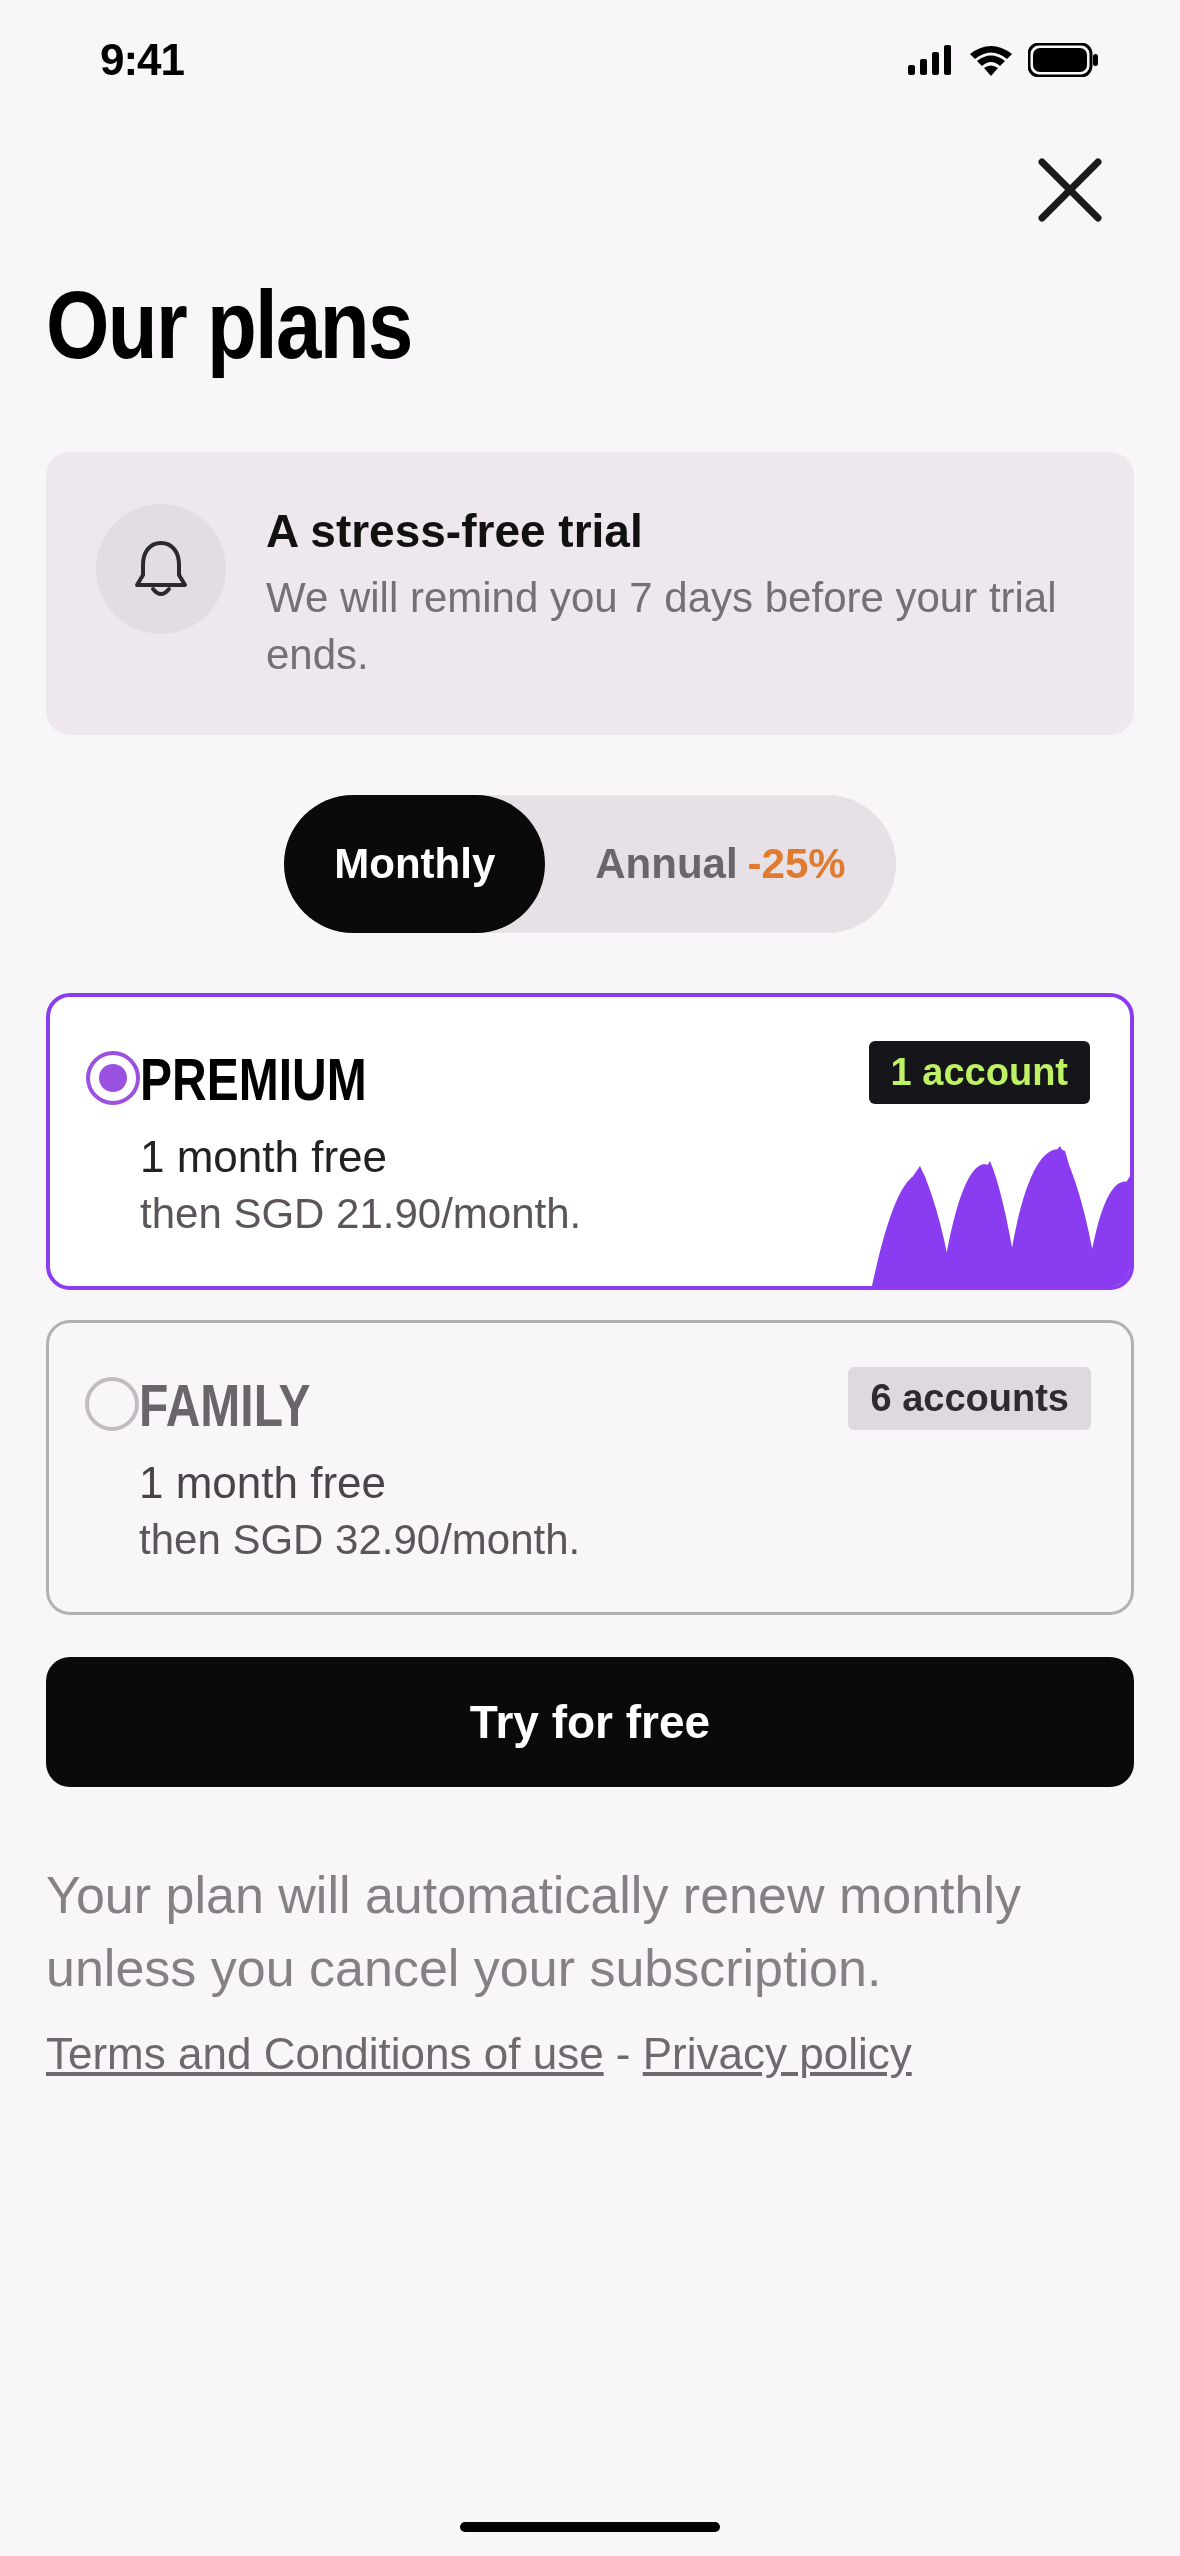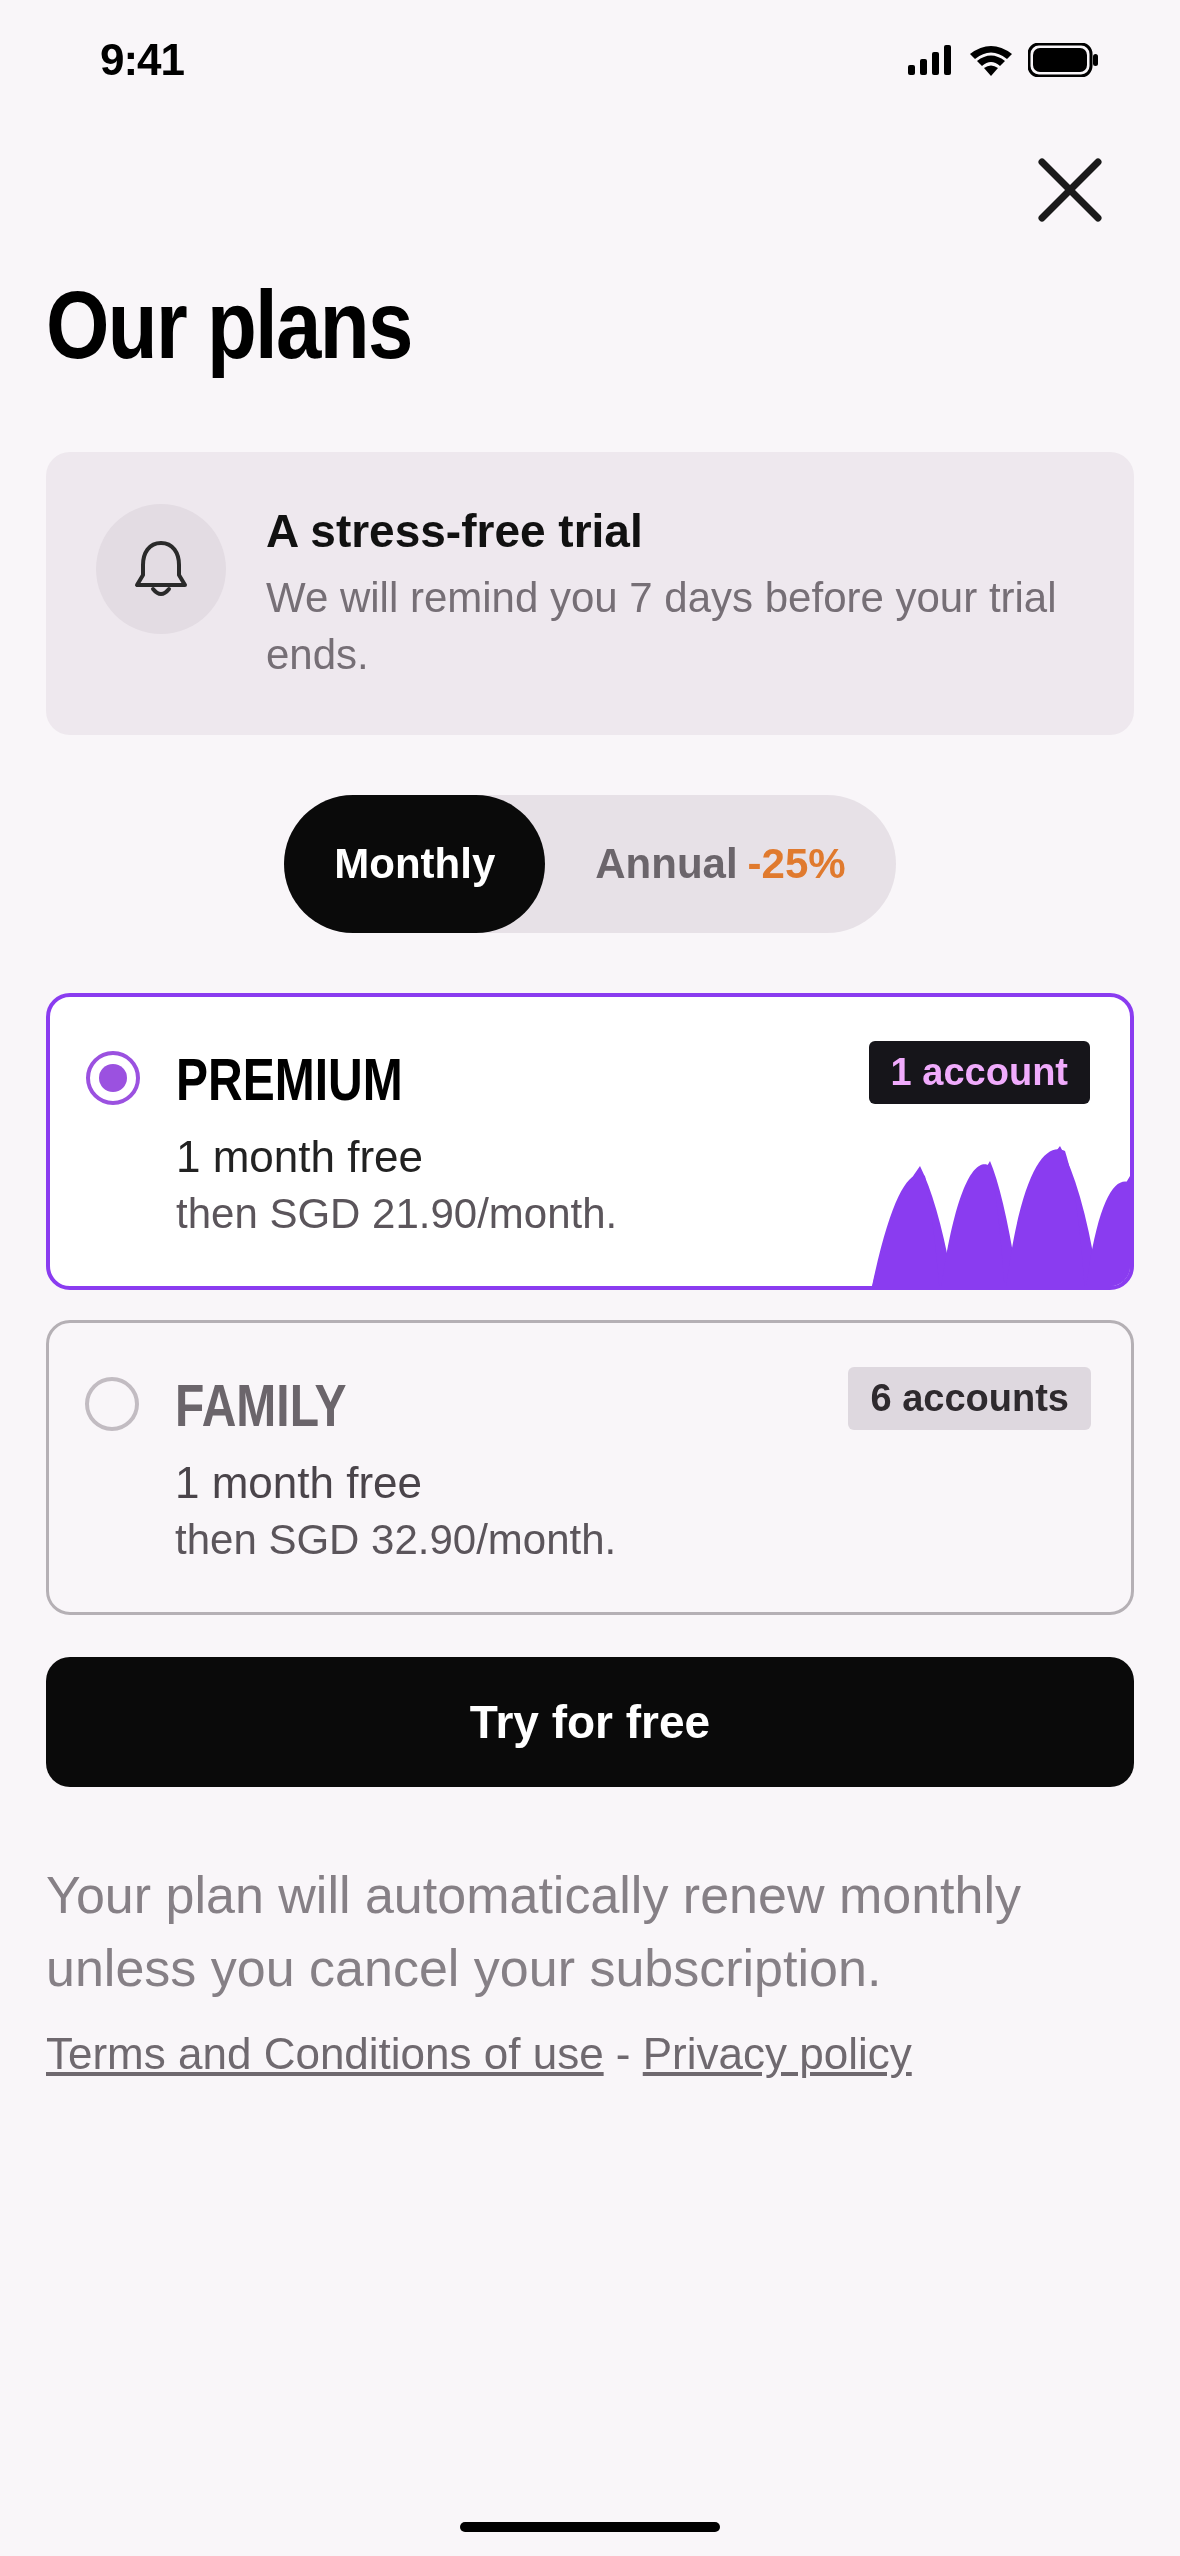--- a/index.html
+++ b/index.html
@@ -136,21 +136,20 @@
     .plan-card.selected {
       border: 4px solid #8a3cf0;
     }
     .plan-card.unselected {
       border: 3px solid #b5b0b5;
       background: #f9f6f9;
     }
     .plan-row {
       display: flex;
       align-items: flex-start;
-      gap: 36px;
     }
     .radio {
       width: 54px;
       height: 54px;
       border-radius: 50%;
       margin-top: 6px;
       display: flex;
       align-items: center;
       justify-content: center;
       flex-shrink: 0;
@@ -186,21 +185,21 @@
     }
     .plan-badge {
       position: absolute;
       top: 44px;
       right: 40px;
       padding: 10px 22px;
       font-size: 38px;
       font-weight: 600;
       border-radius: 6px;
     }
-    .plan-badge.dark { background: #16151a; color: #f0abfc; }
+    .plan-badge.dark { background: #16151a; color: #bef264; }
     .plan-badge.light { background: #ded8df; color: #2e2a2e; }
 
     .decor {
       position: absolute;
       right: -10px;
       bottom: -10px;
       width: 280px;
       height: 160px;
       pointer-events: none;
     }

